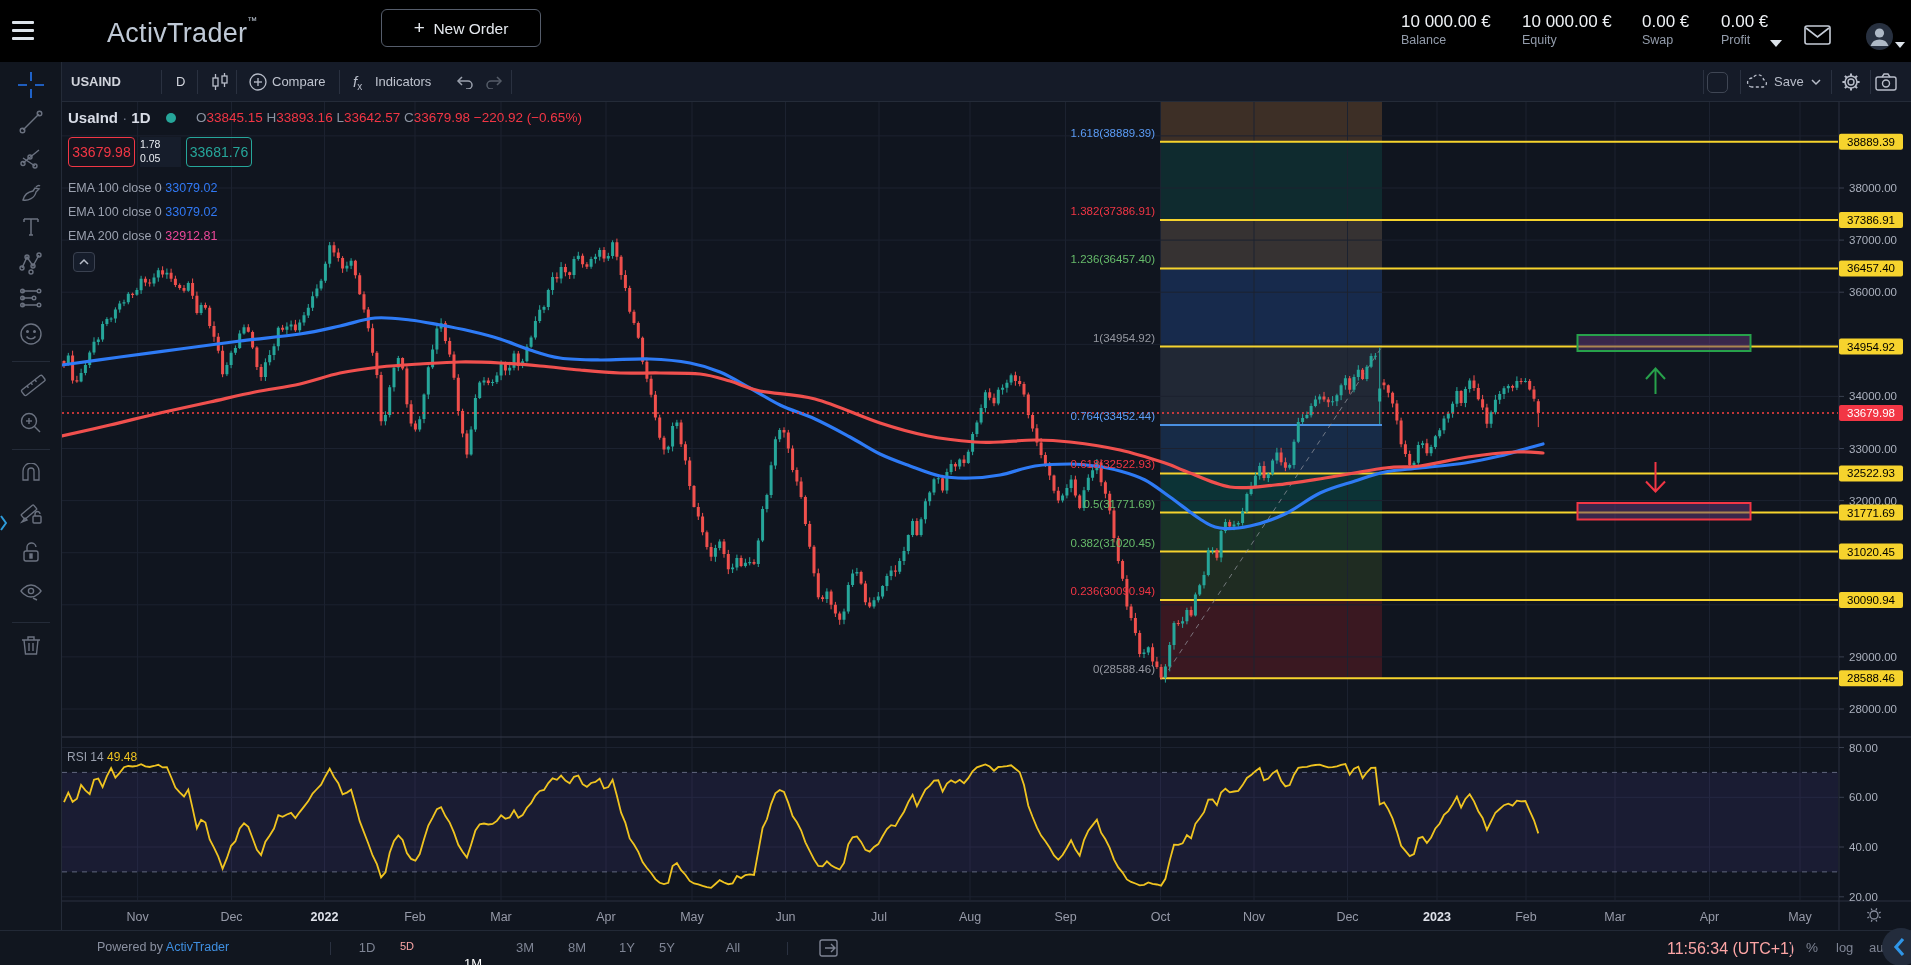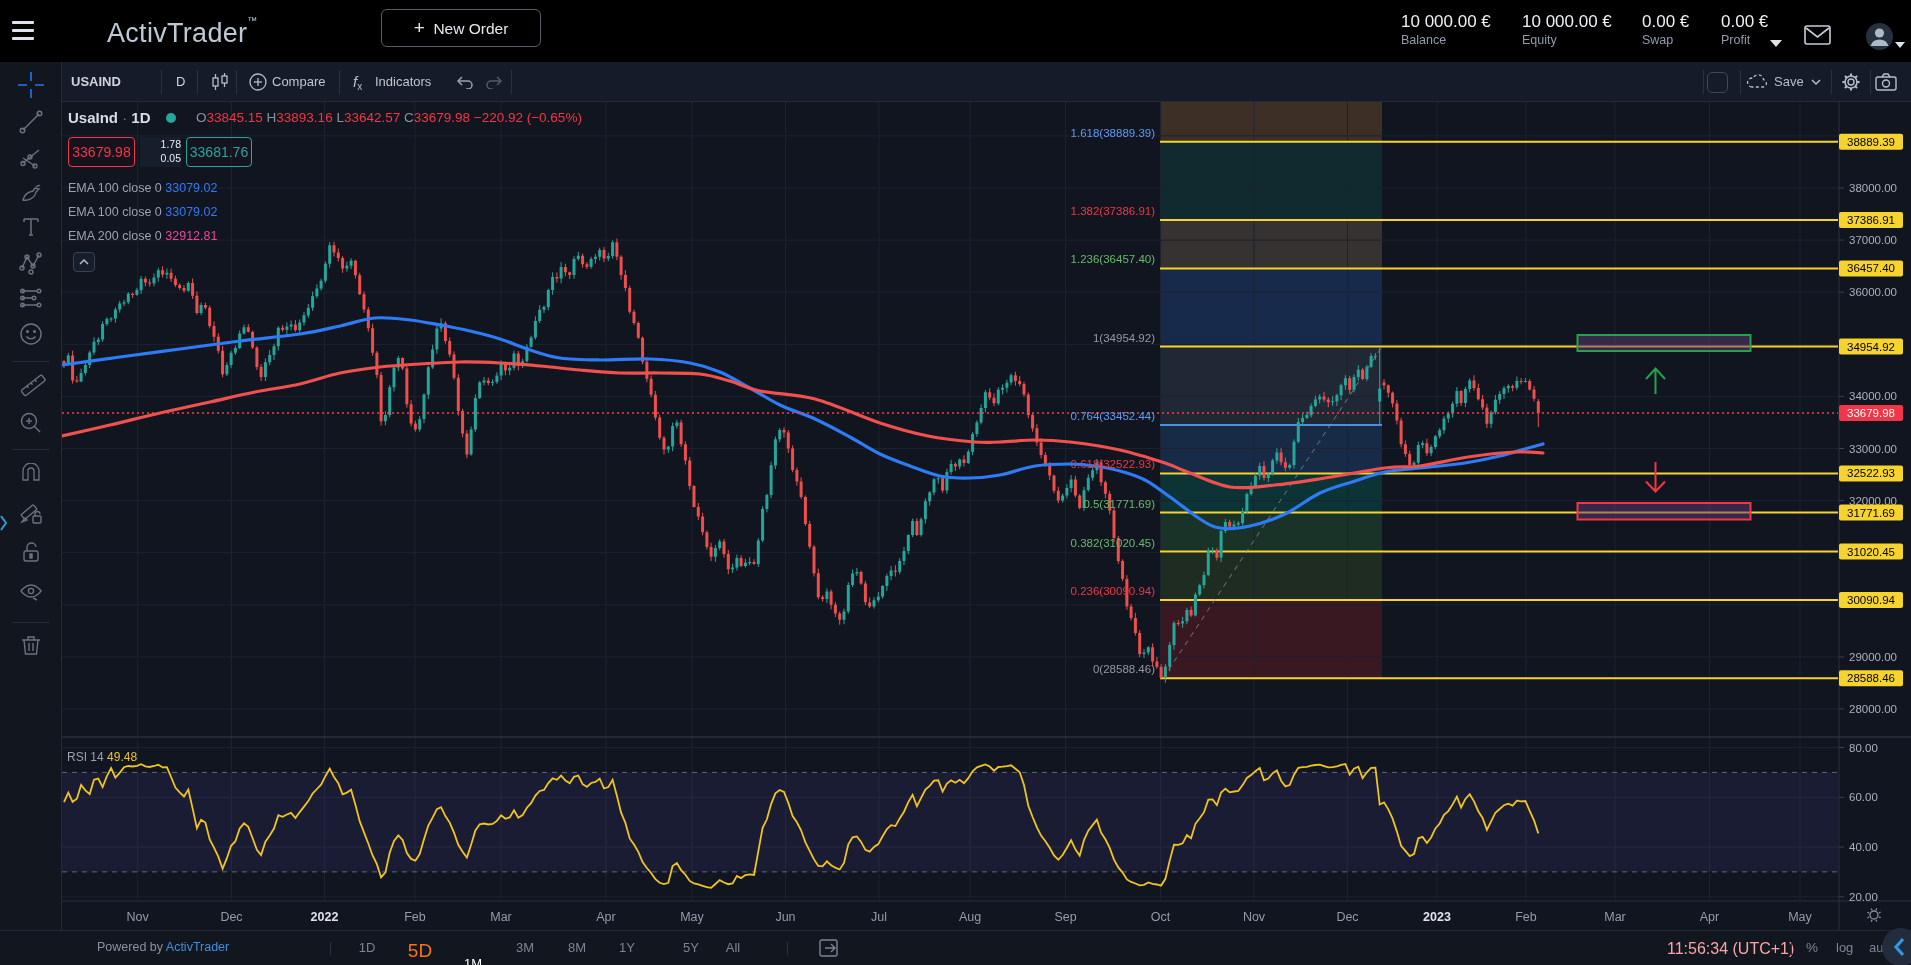--- a/index.html
+++ b/index.html
@@ -283,40 +283,40 @@
       <line x1="1810.0" y1="808.2" x2="1809.2" y2="806.4"></line>
       <line x1="1814.0" y1="808.2" x2="1814.7" y2="806.3"></line>
       <line x1="1816.8" y1="811.0" x2="1818.6" y2="810.2"></line>
     </g>
   </svg>
 <div class="abs" style="left:62px;top:102px;width:800px;height:200px;z-index:5">
     <div class="abs" style="left:6px;top:7px;font-size:15px;font-weight:bold;color:#d8dce6">UsaInd <span style="color:#6d7586;font-weight:normal">·</span> 1D</div>
     <div class="abs" style="left:104px;top:11px;width:10px;height:10px;border-radius:50%;background:#26a69a"></div>
     <div class="abs" style="left:134px;top:8px;font-size:13.5px;color:#8b93a1">O<span style="color:#f23645">33845.15</span> H<span style="color:#f23645">33893.16</span> L<span style="color:#f23645">33642.57</span> C<span style="color:#f23645">33679.98</span> <span style="color:#f23645">−220.92 (−0.65%)</span></div>
     <div class="abs" style="left:6px;top:35px;width:67px;height:30px;border:1px solid #f23645;border-radius:4px;background:rgba(25,20,30,0.5);color:#f23645;font-size:14px;text-align:center;line-height:28px">33679.98</div>
-    <div class="abs" style="left:78px;top:35px;width:41px;height:30px;background:#161d2b;color:#e8ecf2;font-size:10.5px;text-align:right;line-height:14px">1.78<br>0.05</div>
+    <div class="abs" style="left:78px;top:35px;width:41px;height:30px;background:#161d2b;color:#e8ecf2;font-size:10.5px;text-align:left;line-height:14px">1.78<br>0.05</div>
     <div class="abs" style="left:124px;top:35px;width:66px;height:30px;border:1px solid #26a69a;border-radius:4px;background:rgba(25,20,30,0.5);color:#26a69a;font-size:14px;text-align:center;line-height:28px">33681.76</div>
     <div class="abs" style="left:6px;top:79px;font-size:12.5px;color:#9aa0ae">EMA 100 close 0 <span style="color:#3179f5">33079.02</span></div>
     <div class="abs" style="left:6px;top:103px;font-size:12.5px;color:#9aa0ae">EMA 100 close 0 <span style="color:#3179f5">33079.02</span></div>
     <div class="abs" style="left:6px;top:127px;font-size:12.5px;color:#9aa0ae">EMA 200 close 0 <span style="color:#ec4899">32912.81</span></div>
     <div class="abs" style="left:11px;top:150px;width:22px;height:20px;border:1px solid #3a4150;border-radius:4px;background:#161d2b"><svg width="20" height="18" fill="none" stroke="#b8bdc9" stroke-width="1.5">
         <path d="M6 11l4-4 4 4"></path>
       </svg></div>
     <div class="abs" style="left:5px;top:648px;font-size:12px;color:#9aa0ae">RSI 14 <span style="color:#f0c420">49.48</span></div>
   </div>
 <div class="abs" style="left:0;top:930px;width:1911px;height:35px;background:#11161f;border-top:1px solid #222936">
     <div class="abs" style="left:97px;top:9px;font-size:12.5px;color:#8a90a0">Powered by <span style="color:#3f8fe0">ActivTrader</span></div>
     <div class="abs" style="left:330px;top:11px;width:1px;height:13px;background:#2a3140"></div>
     <div class="abs" style="left:347px;top:9px;width:40px;text-align:center;font-size:13px;color:#7e8494">1D</div>
-    <div class="abs" style="left:400px;top:9px;width:40px;text-align:center;font-size:19px;color:#f97316">5D</div>
+    <div class="abs" style="left:400px;top:9px;width:40px;text-align:left;font-size:11px;color:#fca5a5">5D</div>
     <div class="abs" style="left:453px;top:25px;width:40px;text-align:center;font-size:13px;color:#ffffff">1M</div>
     <div class="abs" style="left:505px;top:9px;width:40px;text-align:center;font-size:13px;color:#7e8494">3M</div>
     <div class="abs" style="left:557px;top:9px;width:40px;text-align:center;font-size:13px;color:#7e8494">8M</div>
     <div class="abs" style="left:607px;top:9px;width:40px;text-align:center;font-size:13px;color:#7e8494">1Y</div>
-    <div class="abs" style="left:659px;top:9px;width:40px;text-align:right;font-size:13px;color:#7e8494">5Y</div>
+    <div class="abs" style="left:659px;top:9px;width:40px;text-align:left;font-size:13px;color:#7e8494">5Y</div>
     <div class="abs" style="left:713px;top:9px;width:40px;text-align:center;font-size:13px;color:#7e8494">All</div>
     <div class="abs" style="left:787px;top:11px;width:1px;height:13px;background:#2a3140"></div>
     <svg class="abs" style="left:819px;top:8px" width="22" height="18" fill="none" stroke="#7e8494" stroke-width="1.4">
       <rect x="1" y="1" width="17" height="16" rx="2"></rect>
       <path d="M6 9h10M12 5l4 4-4 4"></path>
     </svg>
     <div class="abs" style="left:1667px;top:9px;font-size:16px;color:#fca5a5">11:56:34 (UTC+1)</div>
     <div class="abs" style="left:1791px;top:11px;width:1px;height:13px;background:#2a3140"></div>
     <div class="abs" style="left:1806px;top:9px;font-size:13.5px;color:#7e8494">%</div>
     <div class="abs" style="left:1836px;top:9px;font-size:13px;color:#7e8494">log</div>

